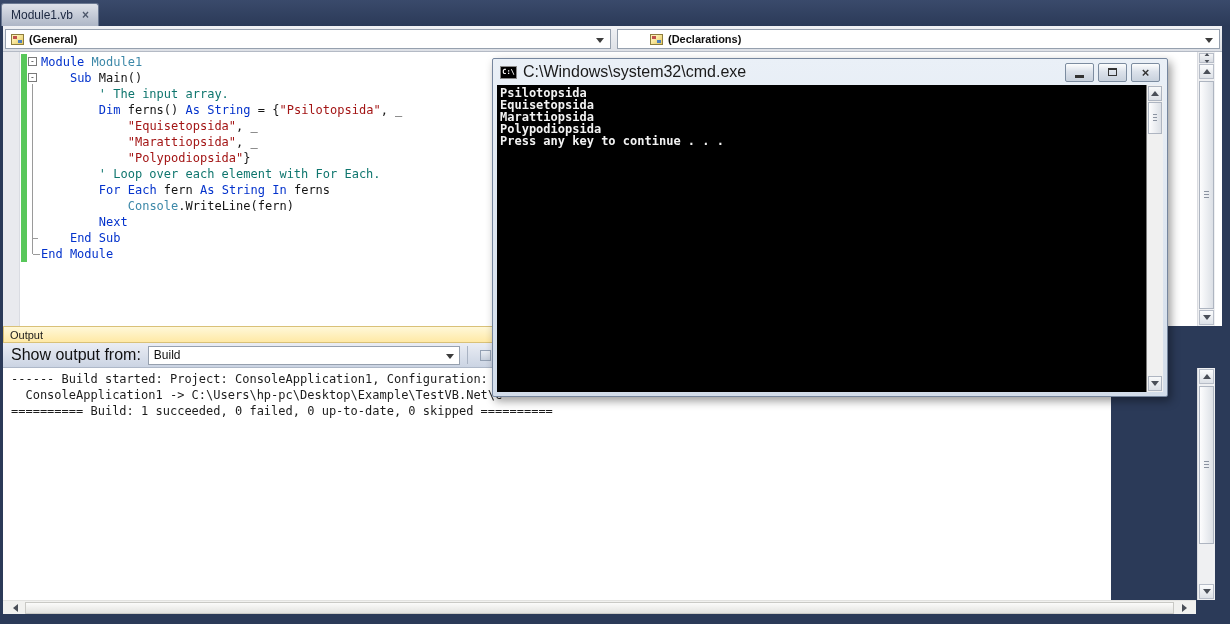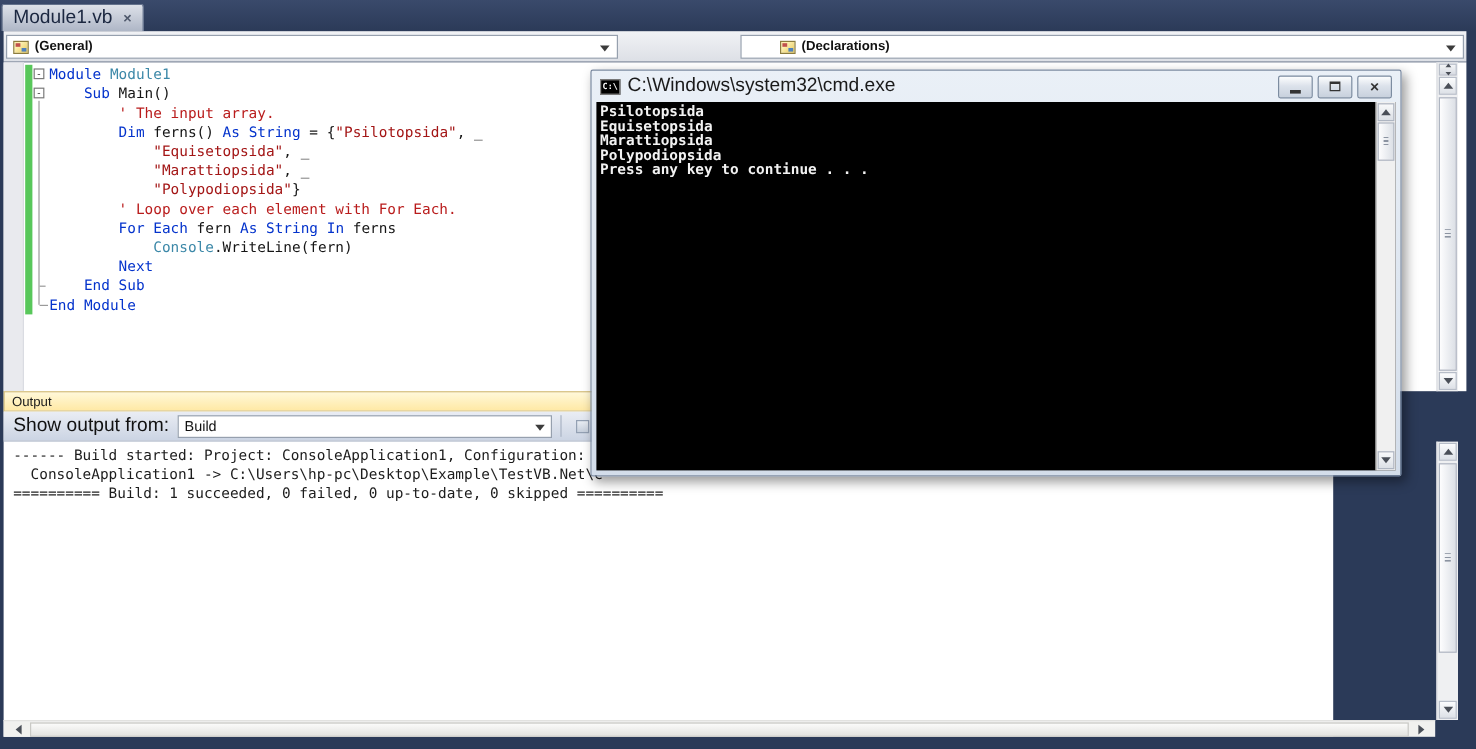--- a/index.html
+++ b/index.html
@@ -7,29 +7,29 @@
   .app { position:relative; width:1230px; height:624px; background:#2B3A58;
          font-family:"Liberation Sans",sans-serif; overflow:hidden; }
 
   
   .tabstrip { position:absolute; left:0; top:0; right:0; height:26px;
               background:linear-gradient(#3A4A6B,#2B3A58); }
   .doc-tab { position:absolute; left:1px; top:3px; height:23px; min-width:94px;
              background:linear-gradient(#DDE1E9,#AEB6C6);
              border:1px solid #6A7892; border-bottom:none; border-radius:3px 3px 0 0;
              display:flex; align-items:center; padding:0 9px; gap:9px; }
-  .doc-tab-label { font-size:16px; color:#1B2740; }
+  .doc-tab-label { font-size:12px; color:#1B2740; }
   .doc-tab-close { color:#4e586b; font-size:12px; font-weight:bold; line-height:1; }
 
   
   .navbar { position:absolute; left:3px; top:26px; width:1219px; height:26px;
             background:linear-gradient(#F1F2F5,#DDE0E6); border-bottom:1px solid #B4BAC5; }
   .combo { position:absolute; top:3px; height:20px; background:#fff;
            border:1px solid #96A0AE; display:flex; align-items:center; padding:0 5px; gap:5px; }
-  .combo-general { left:2px; width:510px; }
+  .combo-general { left:2px; width:606px; }
   .combo-decl { left:614px; width:603px;padding-left:32px; }
   .combo-label { font-size:11px; font-weight:bold; color:#101010; }
   .arrow-down { width:0; height:0; border-left:4px solid transparent;
                 border-right:4px solid transparent; border-top:5px solid #3c3c3c; }
   .combo .arrow-down { position:absolute; right:6px; top:8px; }
   .members-icon { width:13px; height:11px; border:1px solid #8d7d3f;
         background:linear-gradient(135deg,#fdf0b0 30%,#e6c75a); position:relative; }
   .members-icon::before { content:""; position:absolute; left:1px; top:1px; width:4px; height:3px; background:#c0504d; }
   .members-icon::after  { content:""; position:absolute; right:1px; bottom:1px; width:4px; height:3px; background:#4f81bd; }
 
@@ -42,21 +42,21 @@
               border:1px solid #7a7a7a; font:8px/7px "DejaVu Sans Mono",monospace;
               text-align:center; color:#333; }
   .outline-vline { position:absolute; left:29px; top:32px; width:1px; height:170px; background:#9a9a9a; }
   .outline-tick { position:absolute; left:30px; height:1px; background:#9a9a9a; }
   .code { position:absolute; left:27px; top:2px; right:24px;
           font:12px/16px "DejaVu Sans Mono",monospace; white-space:pre;
           color:#151515; padding-left:11px; }
   .code-line { height:16px; }
   .tok-k { color:#0433cc; }
   .tok-t { color:#3c88a8; }
-  .tok-c { color:#b91c1c; }
+  .tok-c { color:#0f766e; }
   .tok-s { color:#A31515; }
   .tok-p { color:#151515; }
 
   
   .vscroll { position:absolute; width:18px; background:#EFF0F2; border-left:1px solid #D9DBE0; }
   .sb-btn { position:absolute; left:1px; right:1px; height:15px;
             background:linear-gradient(#FBFCFD,#DDE1E7); border:1px solid #B7BDC8;
             display:flex; align-items:center; justify-content:center; }
   .tri-up { width:0; height:0; border-left:4px solid transparent; border-right:4px solid transparent;
             border-bottom:5px solid #4a4f58; }

